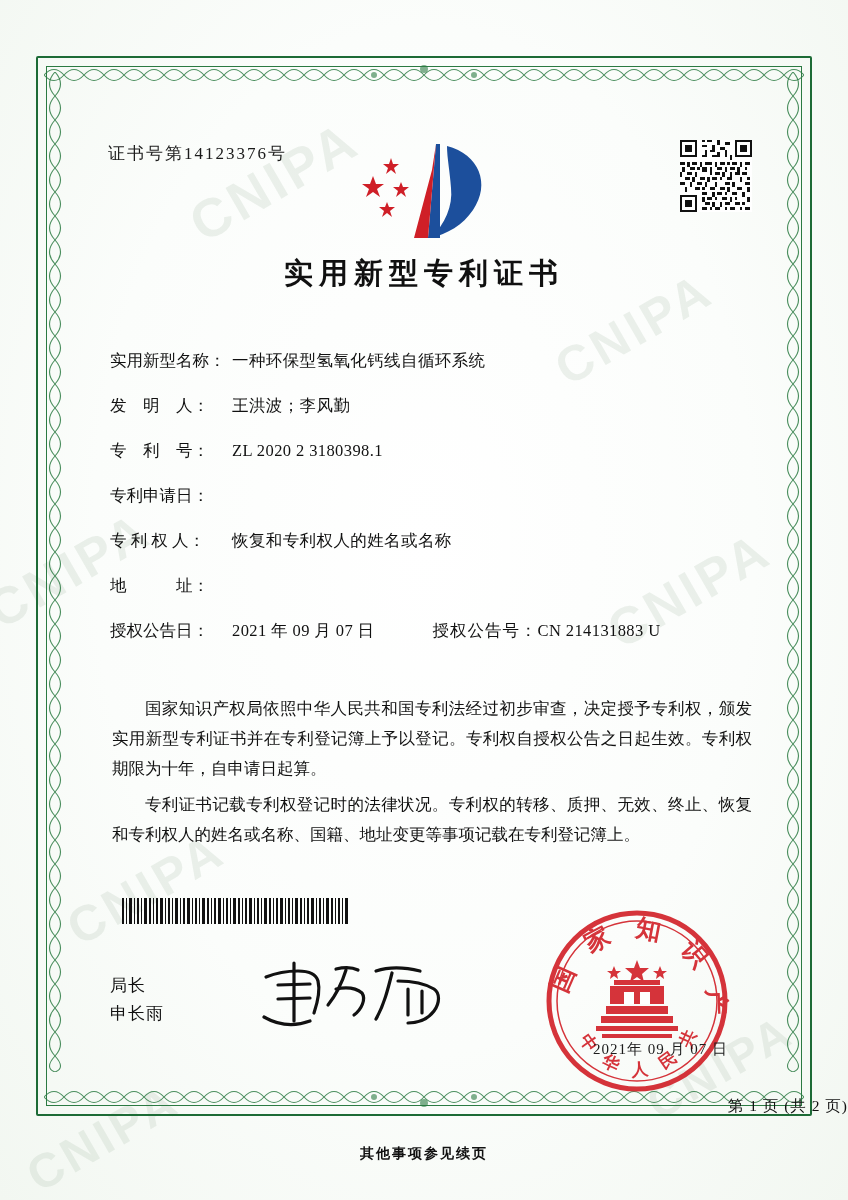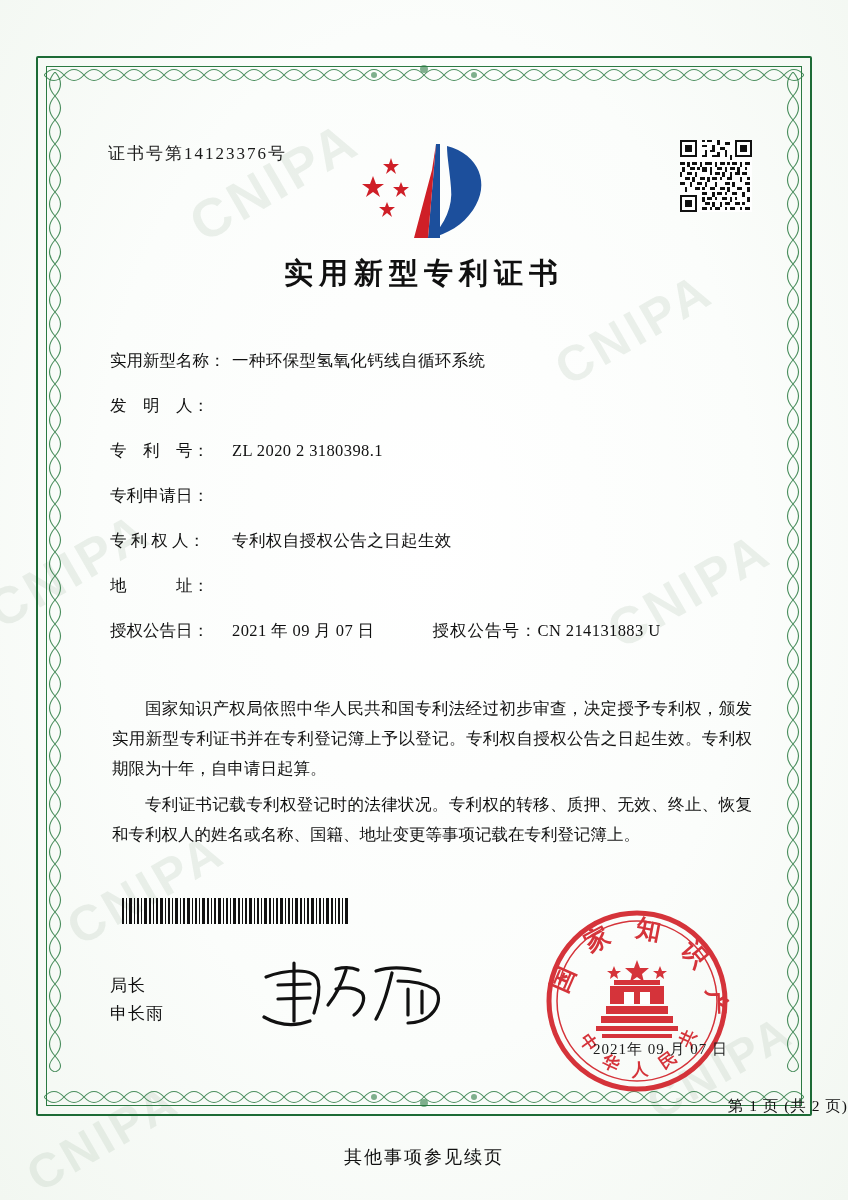--- a/index.html
+++ b/index.html
@@ -194,23 +194,24 @@
     text-align: right;
     font-size: 15.5px;
     color: #111;
     letter-spacing: 1px;
   }
   .footer-note {
     position: absolute;
     left: 0; right: 0;
     top: 1145px;
     text-align: center;
-    font-size: 18px;
+    font-size: 14px;
     color: #111;
     letter-spacing: 2px;
+    font-weight: bold;
   }
 </style>
 </head>
 <body>
 
 <div class="page">
 
   <div class="wm wm-1">CNIPA</div>
   <div class="wm wm-2">CNIPA</div>
   <div class="wm wm-3">CNIPA</div>
@@ -388,31 +389,32 @@
 
   <div class="title">实用新型专利证书</div>
 
   <div class="fields">
     <div class="row">
       <div class="label">实用新型名称：</div>
       <div class="value">一种环保型氢氧化钙线自循环系统</div>
     </div>
     <div class="row">
       <div class="label">发　明　人：</div>
+      <div class="value">王洪波；李风勤</div>
     </div>
     <div class="row">
       <div class="label">专　利　号：</div>
       <div class="value">ZL 2020 2 3180398.1</div>
     </div>
     <div class="row">
       <div class="label">专利申请日：</div>
     </div>
     <div class="row">
       <div class="label">专 利 权 人：</div>
-      <div class="value">专利权自授权公告之日起生效</div>
+      <div class="value">恢复和专利权人的姓名或名称</div>
     </div>
     <div class="row">
       <div class="label">地　　　址：</div>
     </div>
     <div class="row two-col">
       <div class="label">授权公告日：</div>
       <div class="value">2021 年 09 月 07 日</div>
       <span class="gap"></span>
       <div class="inline-label">授权公告号：</div>
       <div class="value">CN 214131883 U</div>

